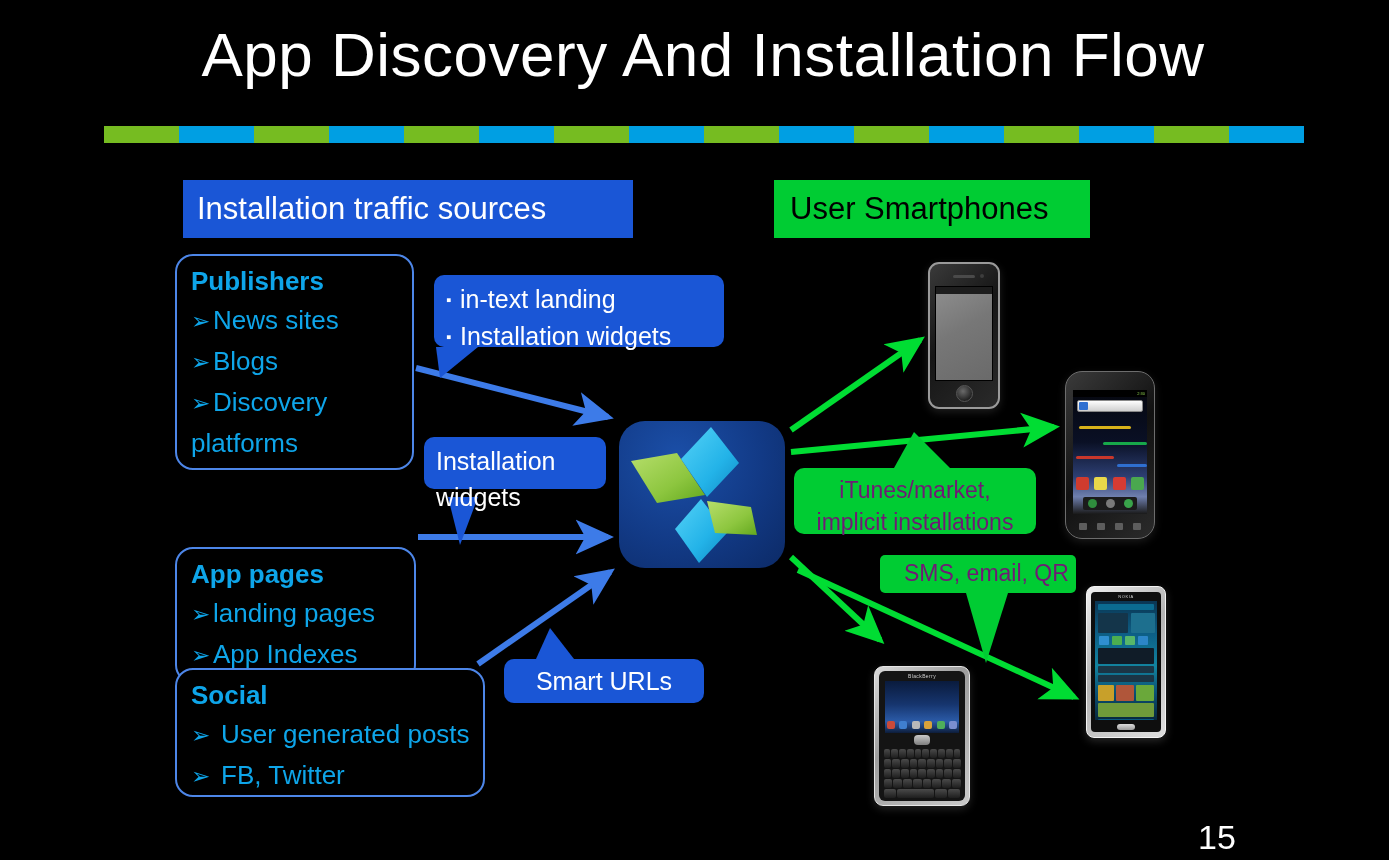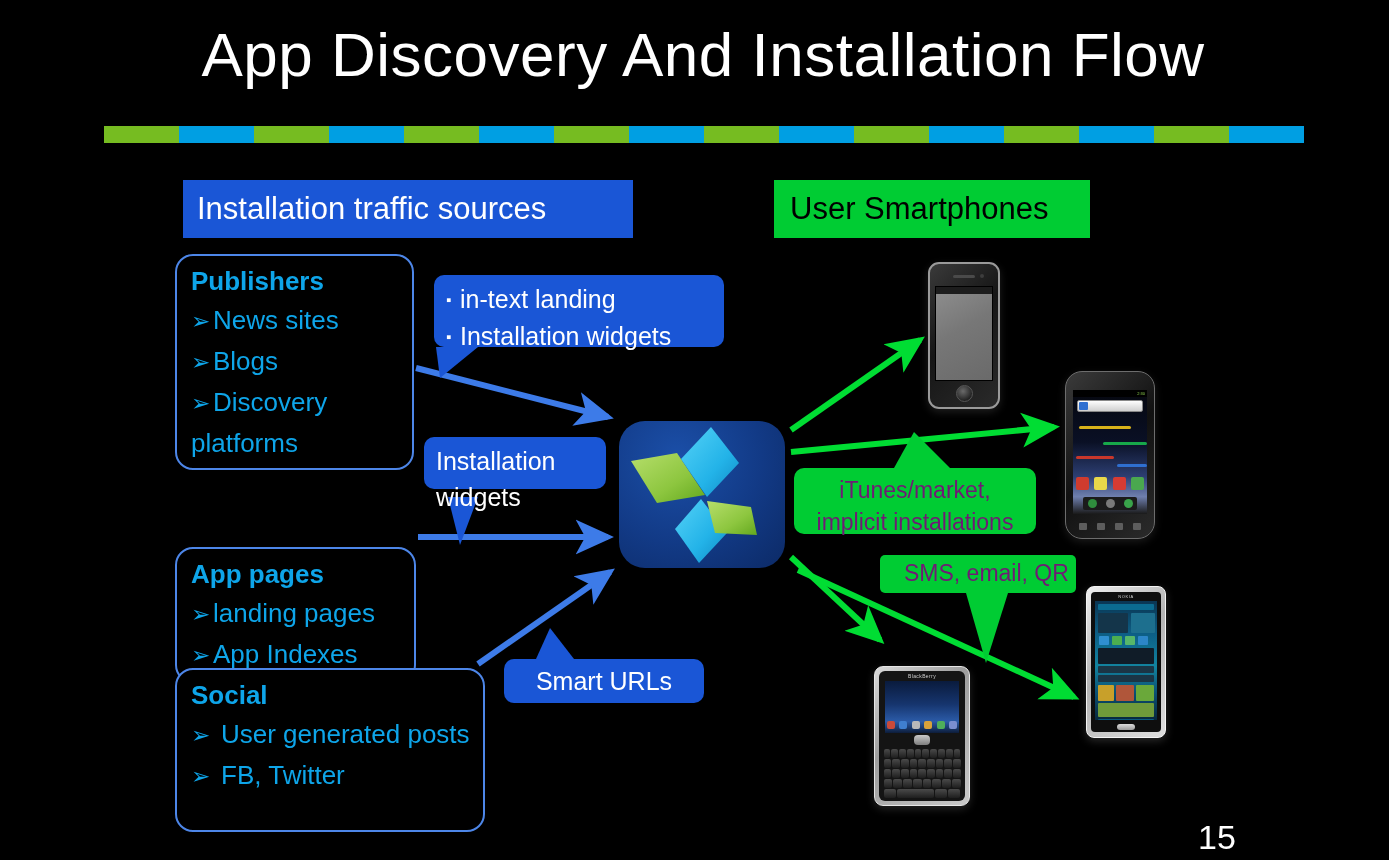--- a/index.html
+++ b/index.html
@@ -108,21 +108,21 @@
   }
   .srcbox li .bullet {
     display: inline-block;
     width: 22px;
     font-size: 23px;
   }
   .srcbox li .bullet.wide { width: 30px; }
 
   #box-publishers { left: 167px; top: 254px; width: 239px; height: 216px; }
   #box-apppages   { left: 167px; top: 503px; width: 241px; height: 136px; margin-top: 44px; }
-  #box-social     { left: 167px; top: 668px; width: 310px; height: 164px; }
+  #box-social     { left: 167px; top: 668px; width: 310px; height: 129px; }
 
   
   .callout {
     position: absolute;
     box-sizing: border-box;
     border-radius: 10px;
     padding: 6px 12px;
   }
   .callout.blue {
     background: #1A56D6;

